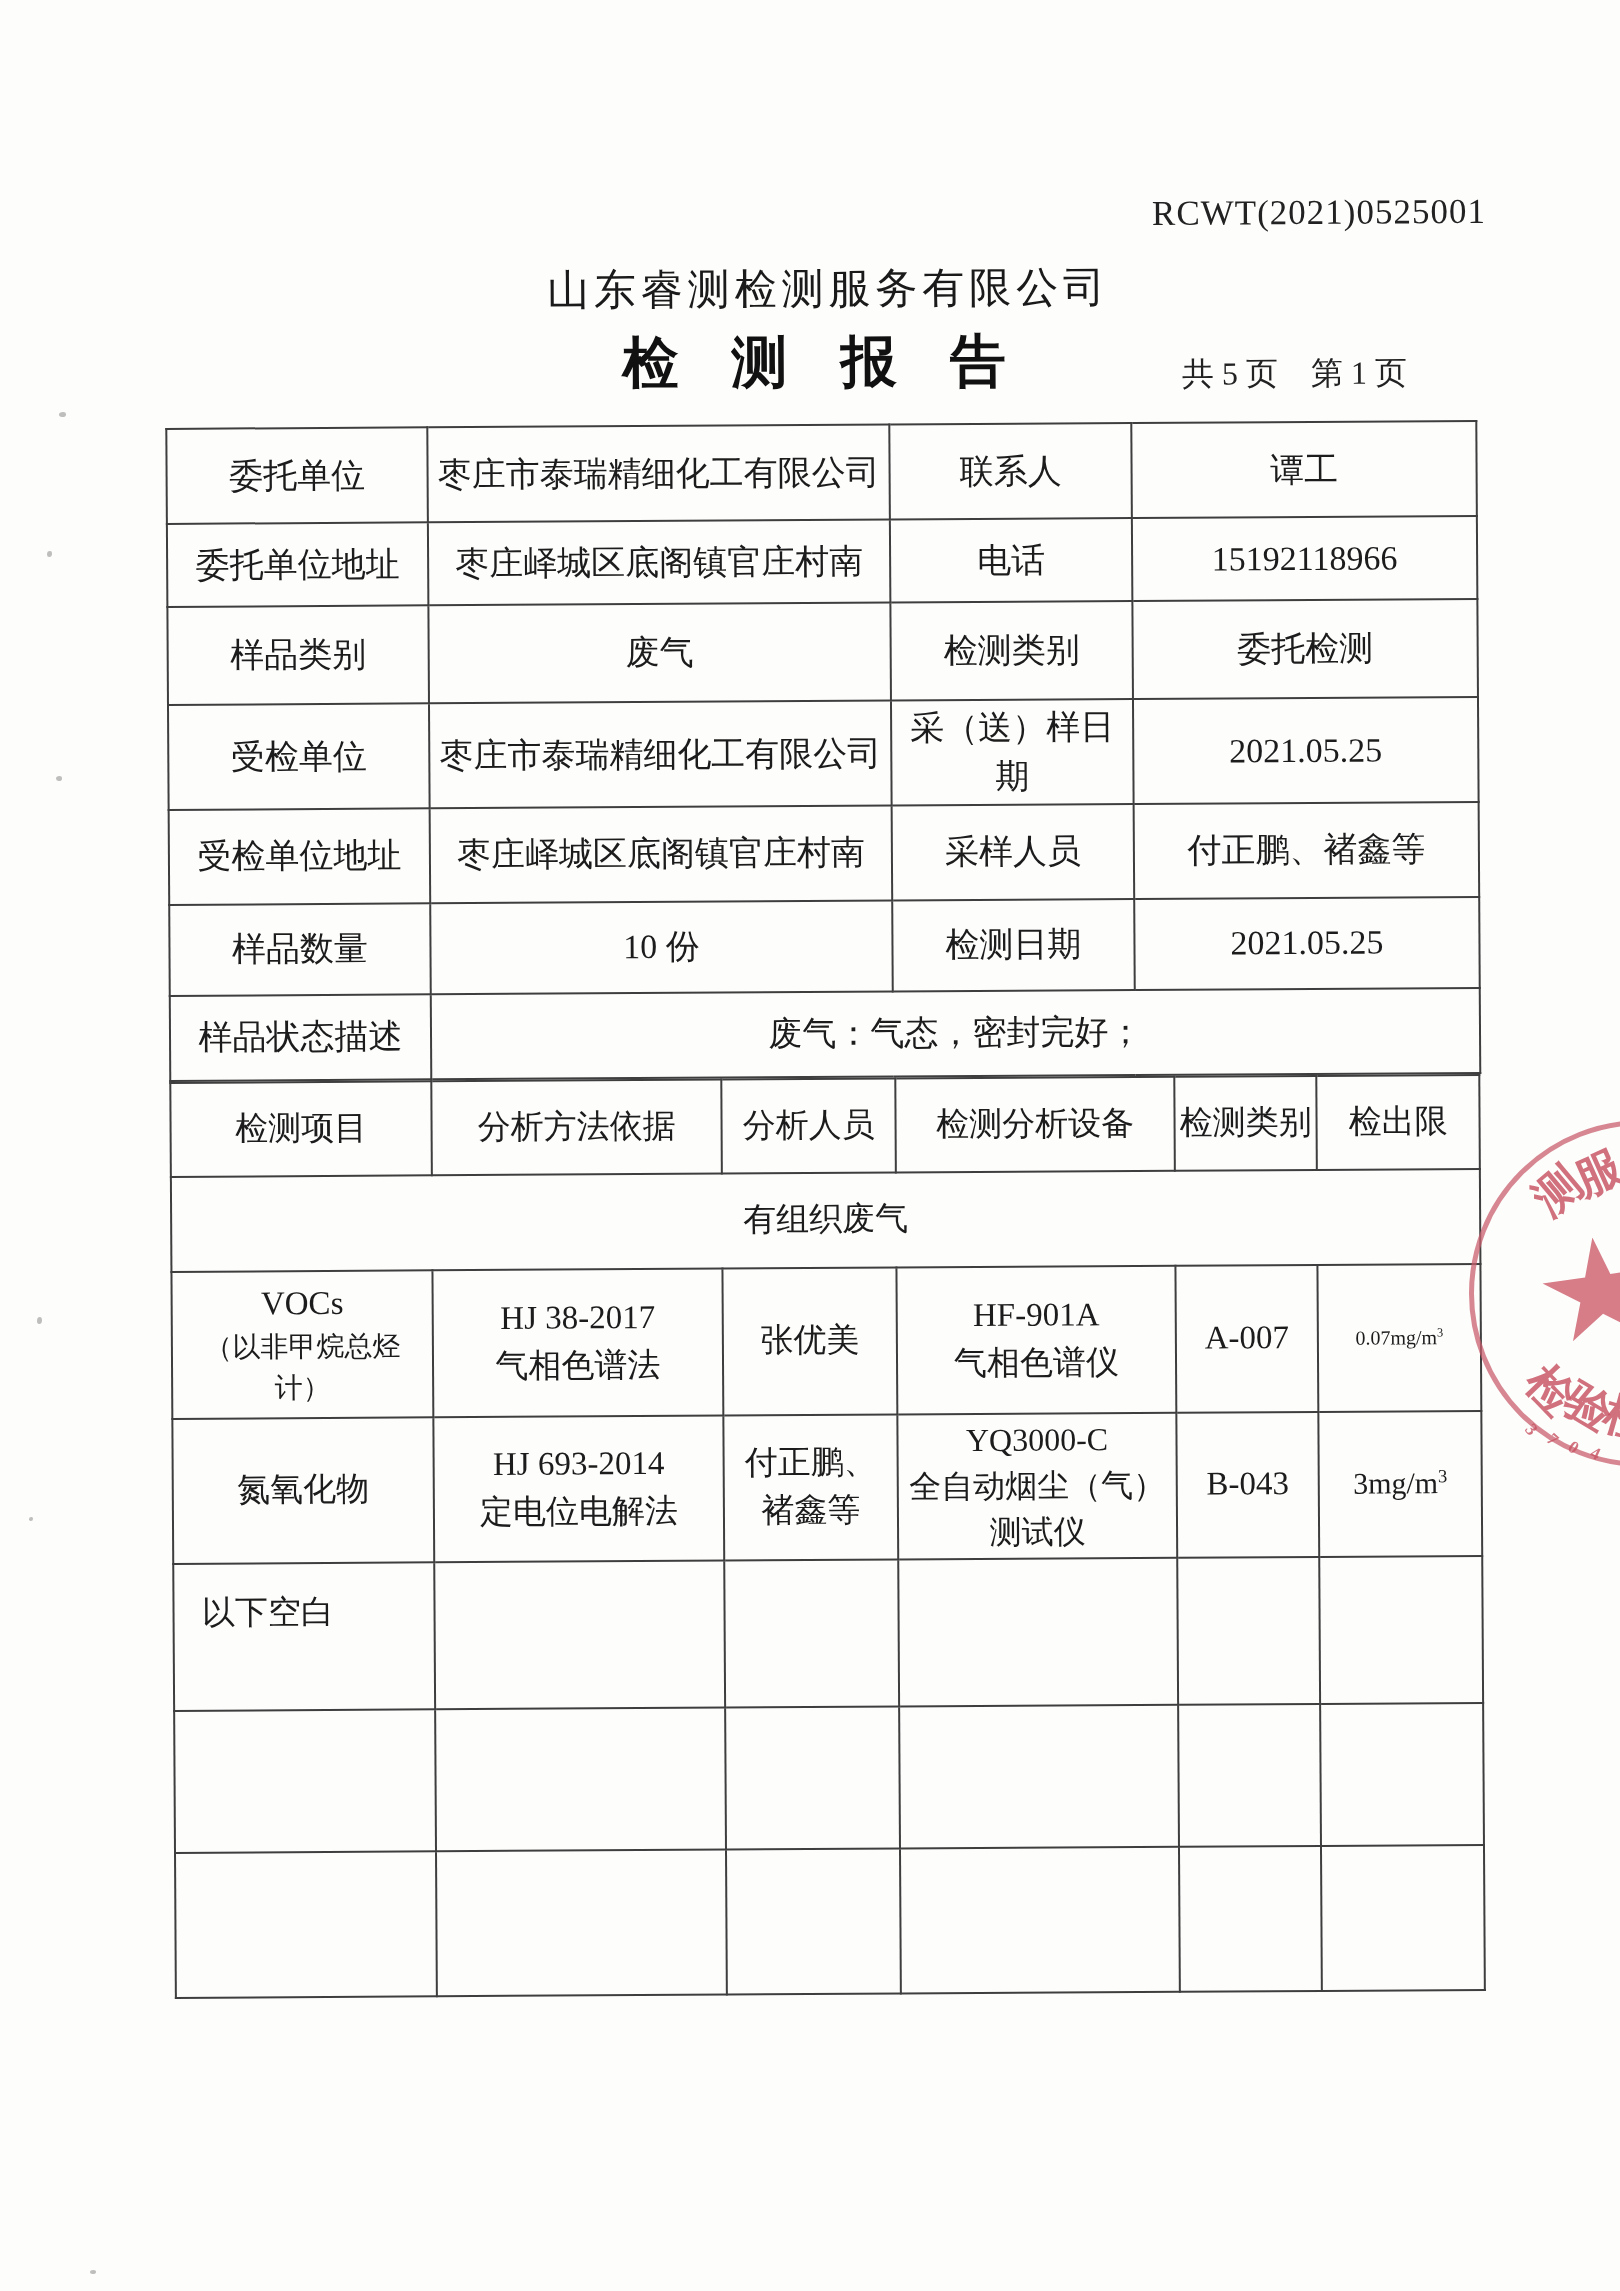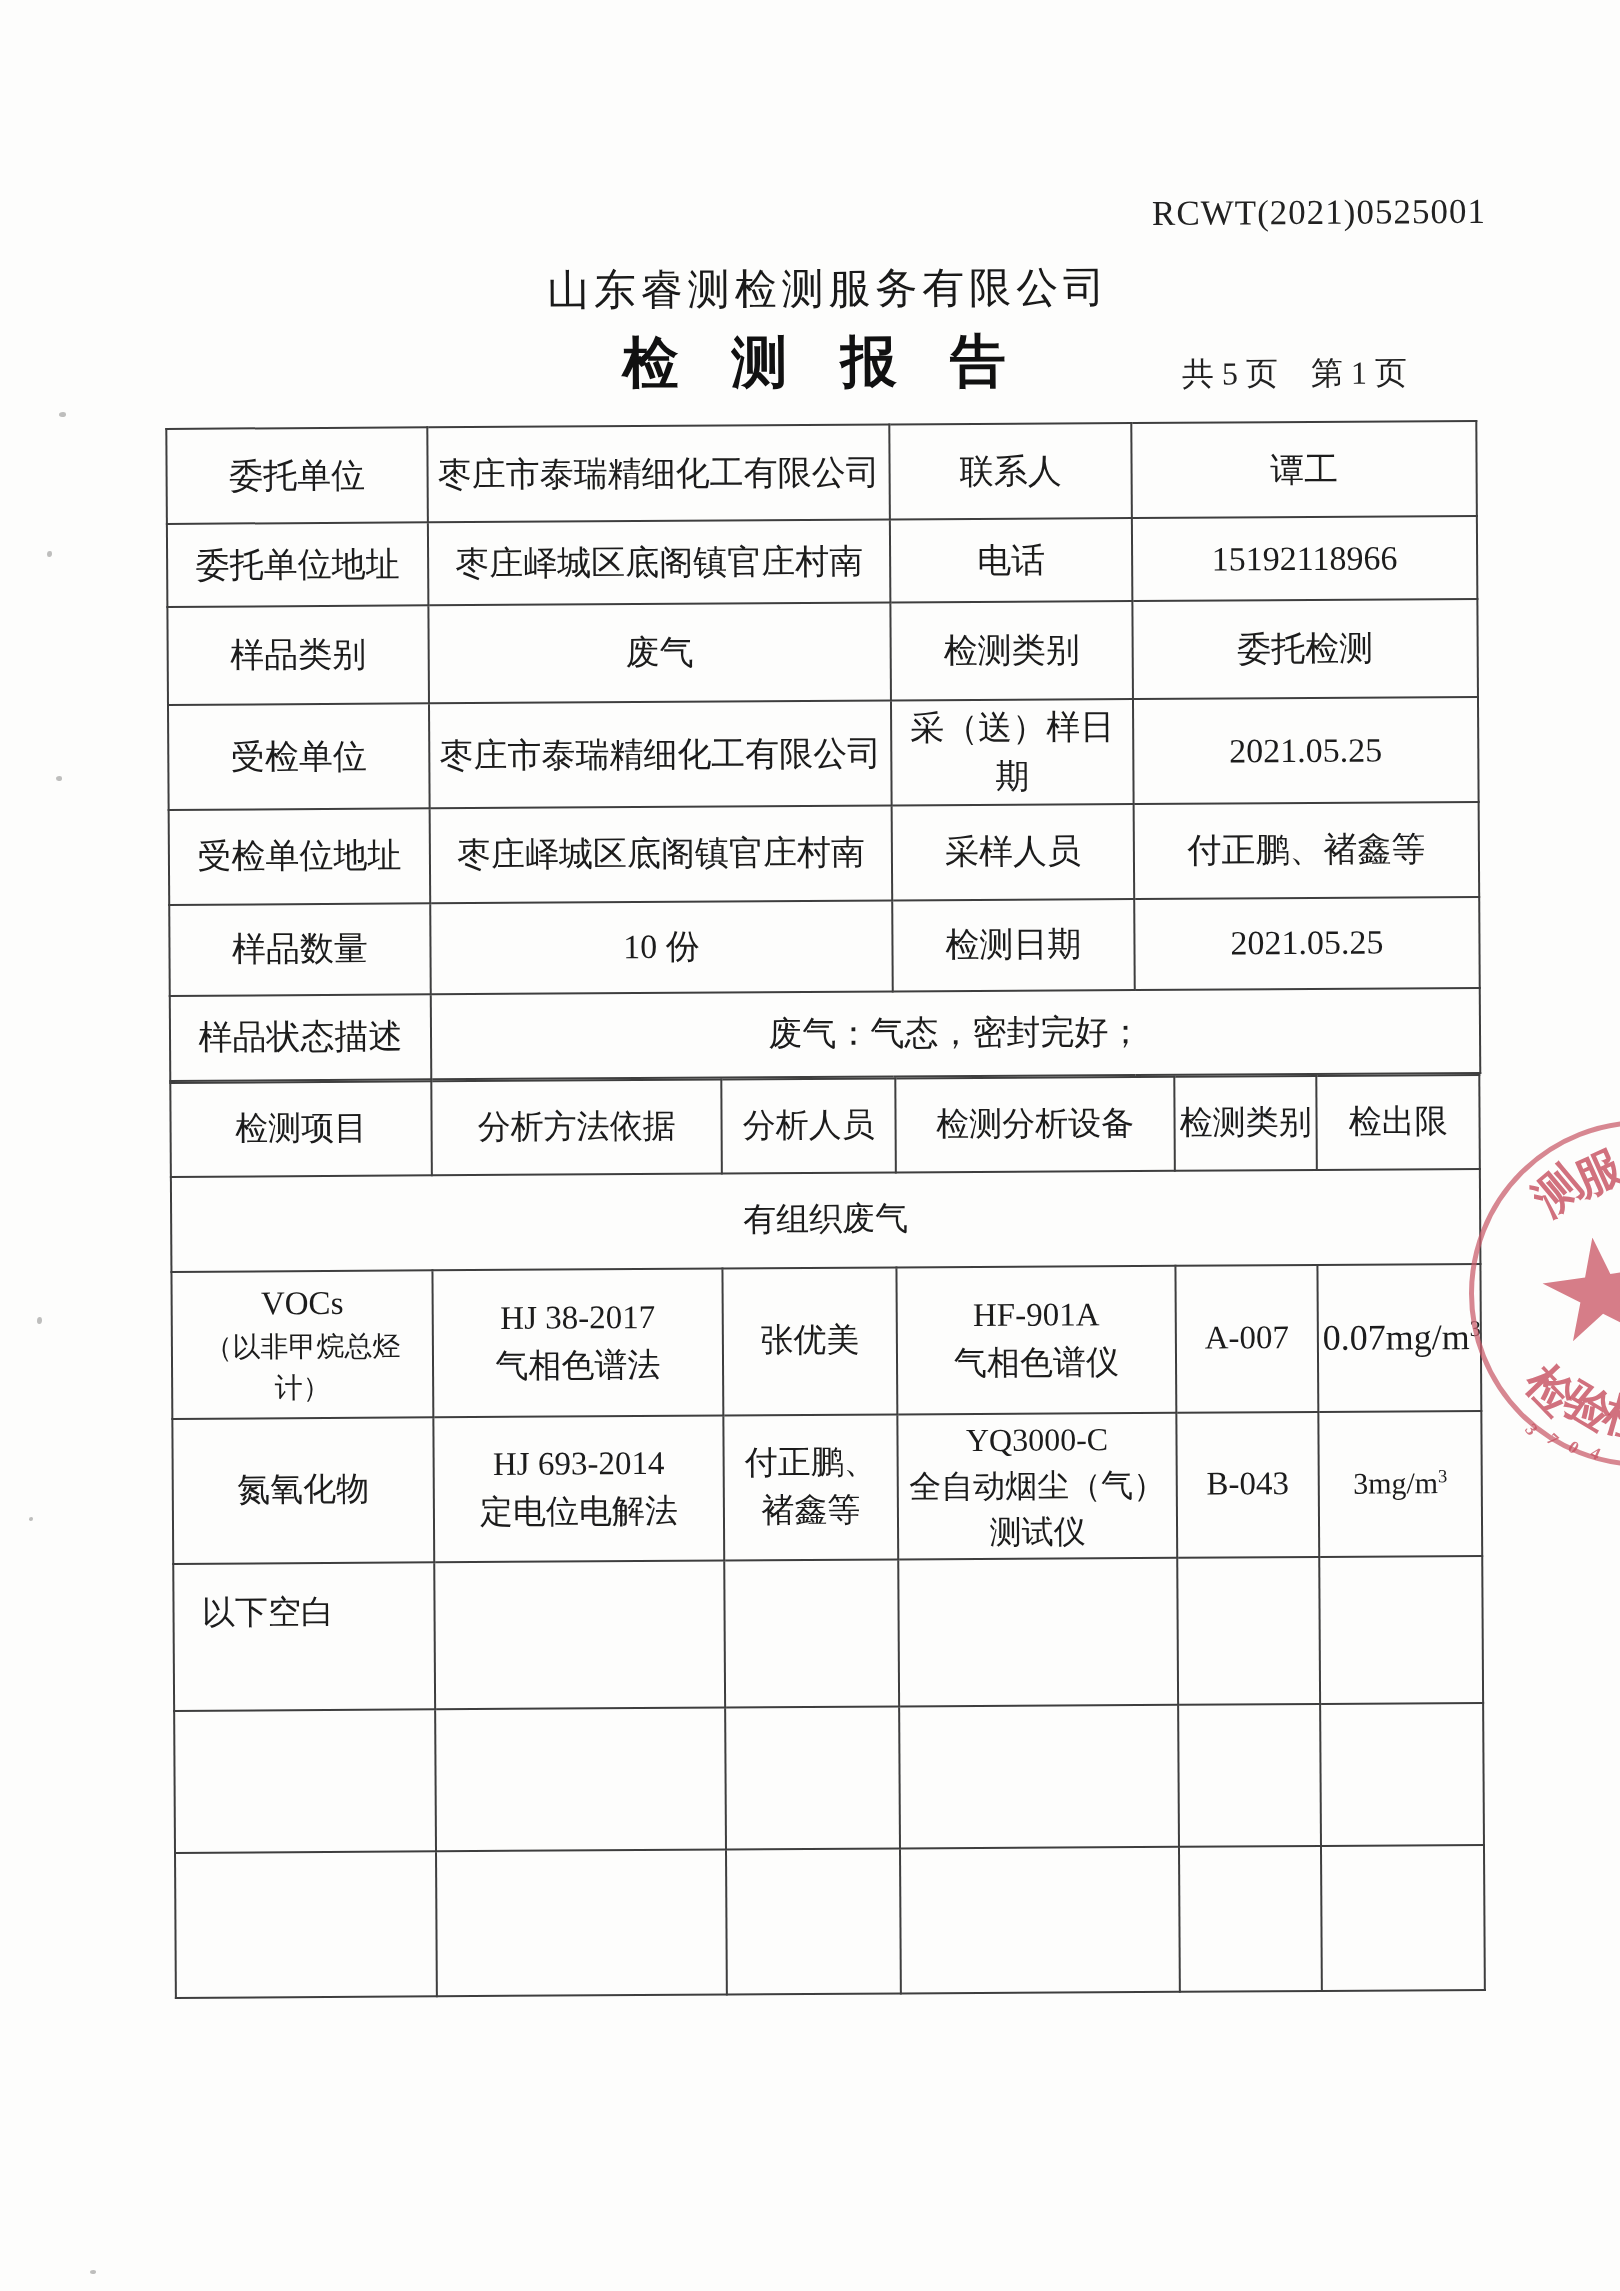--- a/index.html
+++ b/index.html
@@ -177,21 +177,21 @@
             <span class="ln">气相色谱法</span>
           </td>
           <td>
             <span class="ln">张优美</span>
           </td>
           <td>
             <span class="ln">HF-901A</span>
             <span class="ln">气相色谱仪</span>
           </td>
           <td>A-007</td>
-          <td style="font-size:36px;">
+          <td style="font-size:20px;">
             <span>0.07mg/m</span><sup>3</sup>
           </td>
         </tr>
         <tr style="height:140px">
           <td>
             <span class="ln">氮氧化物</span>
           </td>
           <td>
             <span class="ln">HJ 693-2014</span>
             <span class="ln">定电位电解法</span>

